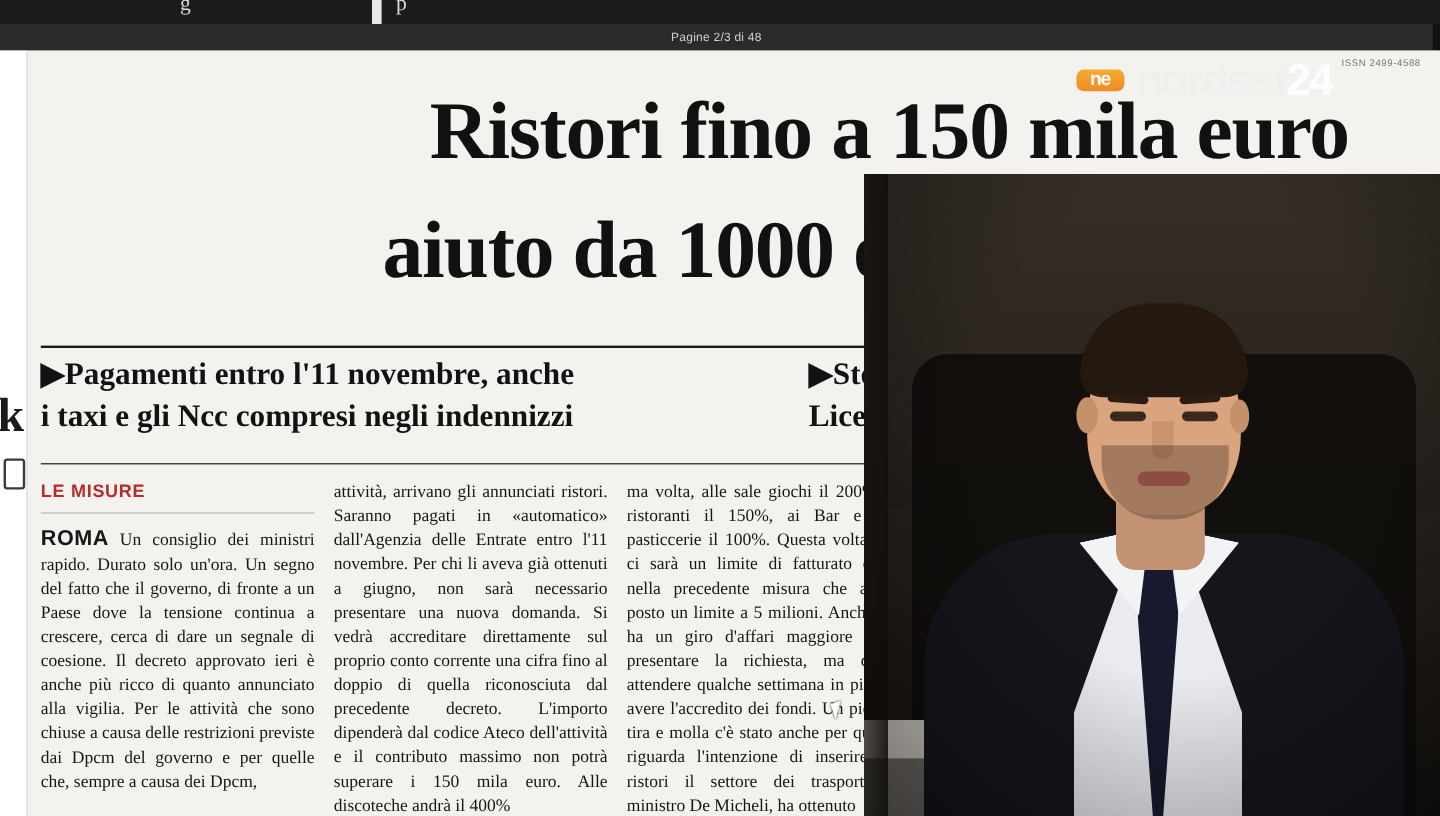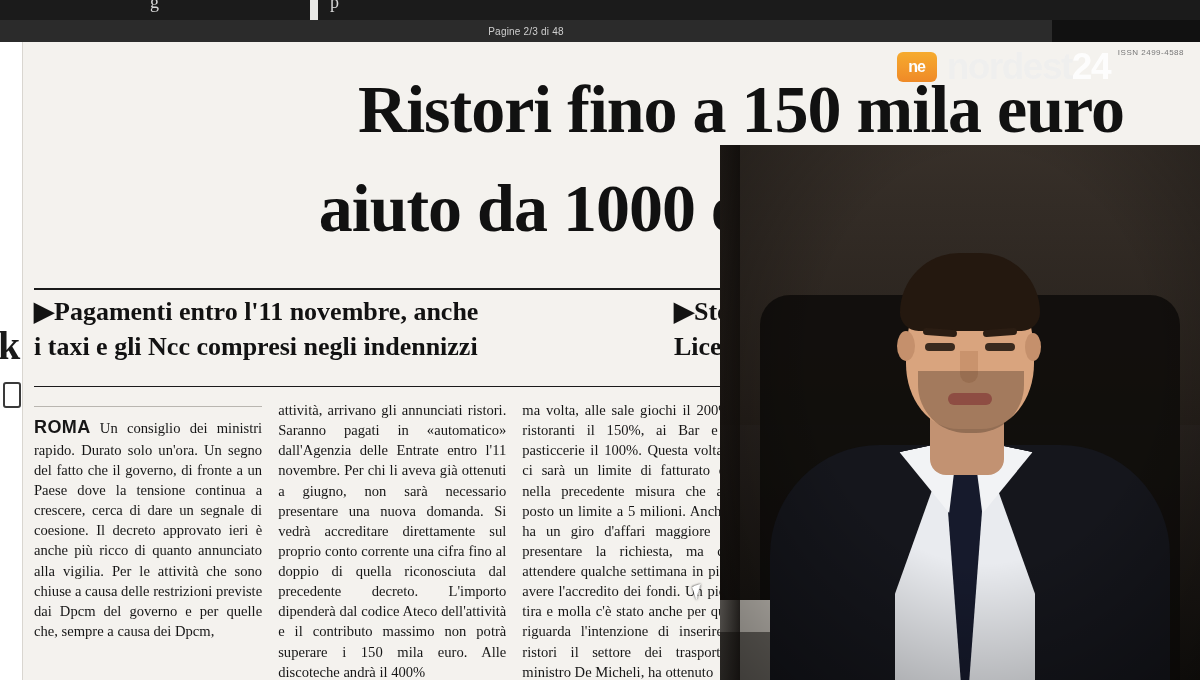--- a/index.html
+++ b/index.html
@@ -44,21 +44,21 @@
     position: absolute;
     left: 310px; top: 0;
     width: 8px; height: 20px;
     background: #e9e9e6;
   }
 
   
   .page-strip {
     position: absolute;
     left: 0; top: 20px;
-    width: 1052px; height: 22px;
+    width: 1194px; height: 22px;
     background: #2b2b2b;
     color: #cfcfcf;
     font-size: 10px;
     display: flex;
     align-items: center;
     justify-content: center;
     letter-spacing: .2px;
   }
 
   
@@ -362,21 +362,21 @@
   
   .watermark {
     position: absolute;
     right: 90px; top: 46px;
     display: flex;
     align-items: center;
     gap: 10px;
     opacity: .9;
   }
   .wm-badge {
-    width: 40px; height: 30px;
+    width: 40px; height: 18px;
     border-radius: 6px;
     background: linear-gradient(180deg,#f7a41b 0%, #ef7f12 100%);
     color: #fff;
     font-weight: bold;
     font-size: 16px;
     display: flex;
     align-items: center;
     justify-content: center;
     letter-spacing: -1px;
   }
@@ -438,20 +438,21 @@
         <div class="dcol">
           <div>▶Stop al pignoramento degli imm</div>
           <div>Licenziamenti bloccati fino al 31 g</div>
         </div>
       </div>
       <div class="rule-bottom"></div>
 
       <div class="cols">
 
         <div class="col c1">
+          <span class="kicker">LE MISURE</span>
           <div class="kicker-rule"></div>
           <p><span class="dateline">ROMA</span> <span>Un consiglio dei ministri rapido. Durato solo un'ora. Un segno del fatto che il governo, di fronte a un Paese dove la tensione continua a crescere, cerca di dare un segnale di coesione. Il decreto approvato ieri è anche più ricco di quanto annunciato alla vigilia. Per le attività che sono chiuse a causa delle restrizioni previste dai Dpcm del governo e per quelle che, sempre a causa dei Dpcm,</span></p>
         </div>
 
         <div class="col c2">
           <p>attività, arrivano gli annunciati ristori. Saranno pagati in «automatico» dall'Agenzia delle Entrate entro l'11 novembre. Per chi li aveva già ottenuti a giugno, non sarà necessario presentare una nuova domanda. Si vedrà accreditare direttamente sul proprio conto corrente una cifra fino al doppio di quella riconosciuta dal precedente decreto. L'importo dipenderà dal codice Ateco dell'attività e il contributo massimo non potrà superare i 150 mila euro. Alle discoteche andrà il 400%</p>
         </div>
 
         <div class="col c3">
           <p>ma volta, alle sale giochi il 200%, ai ristoranti il 150%, ai Bar e alle pasticcerie il 100%. Questa volta non ci sarà un limite di fatturato come nella precedente misura che aveva posto un limite a 5 milioni. Anche chi ha un giro d'affari maggiore potrà presentare la richiesta, ma dovrà attendere qualche settimana in più per avere l'accredito dei fondi. Un piccolo tira e molla c'è stato anche per quanto riguarda l'intenzione di inserire nei ristori il settore dei trasporti. Il ministro De Micheli, ha ottenuto</p>

